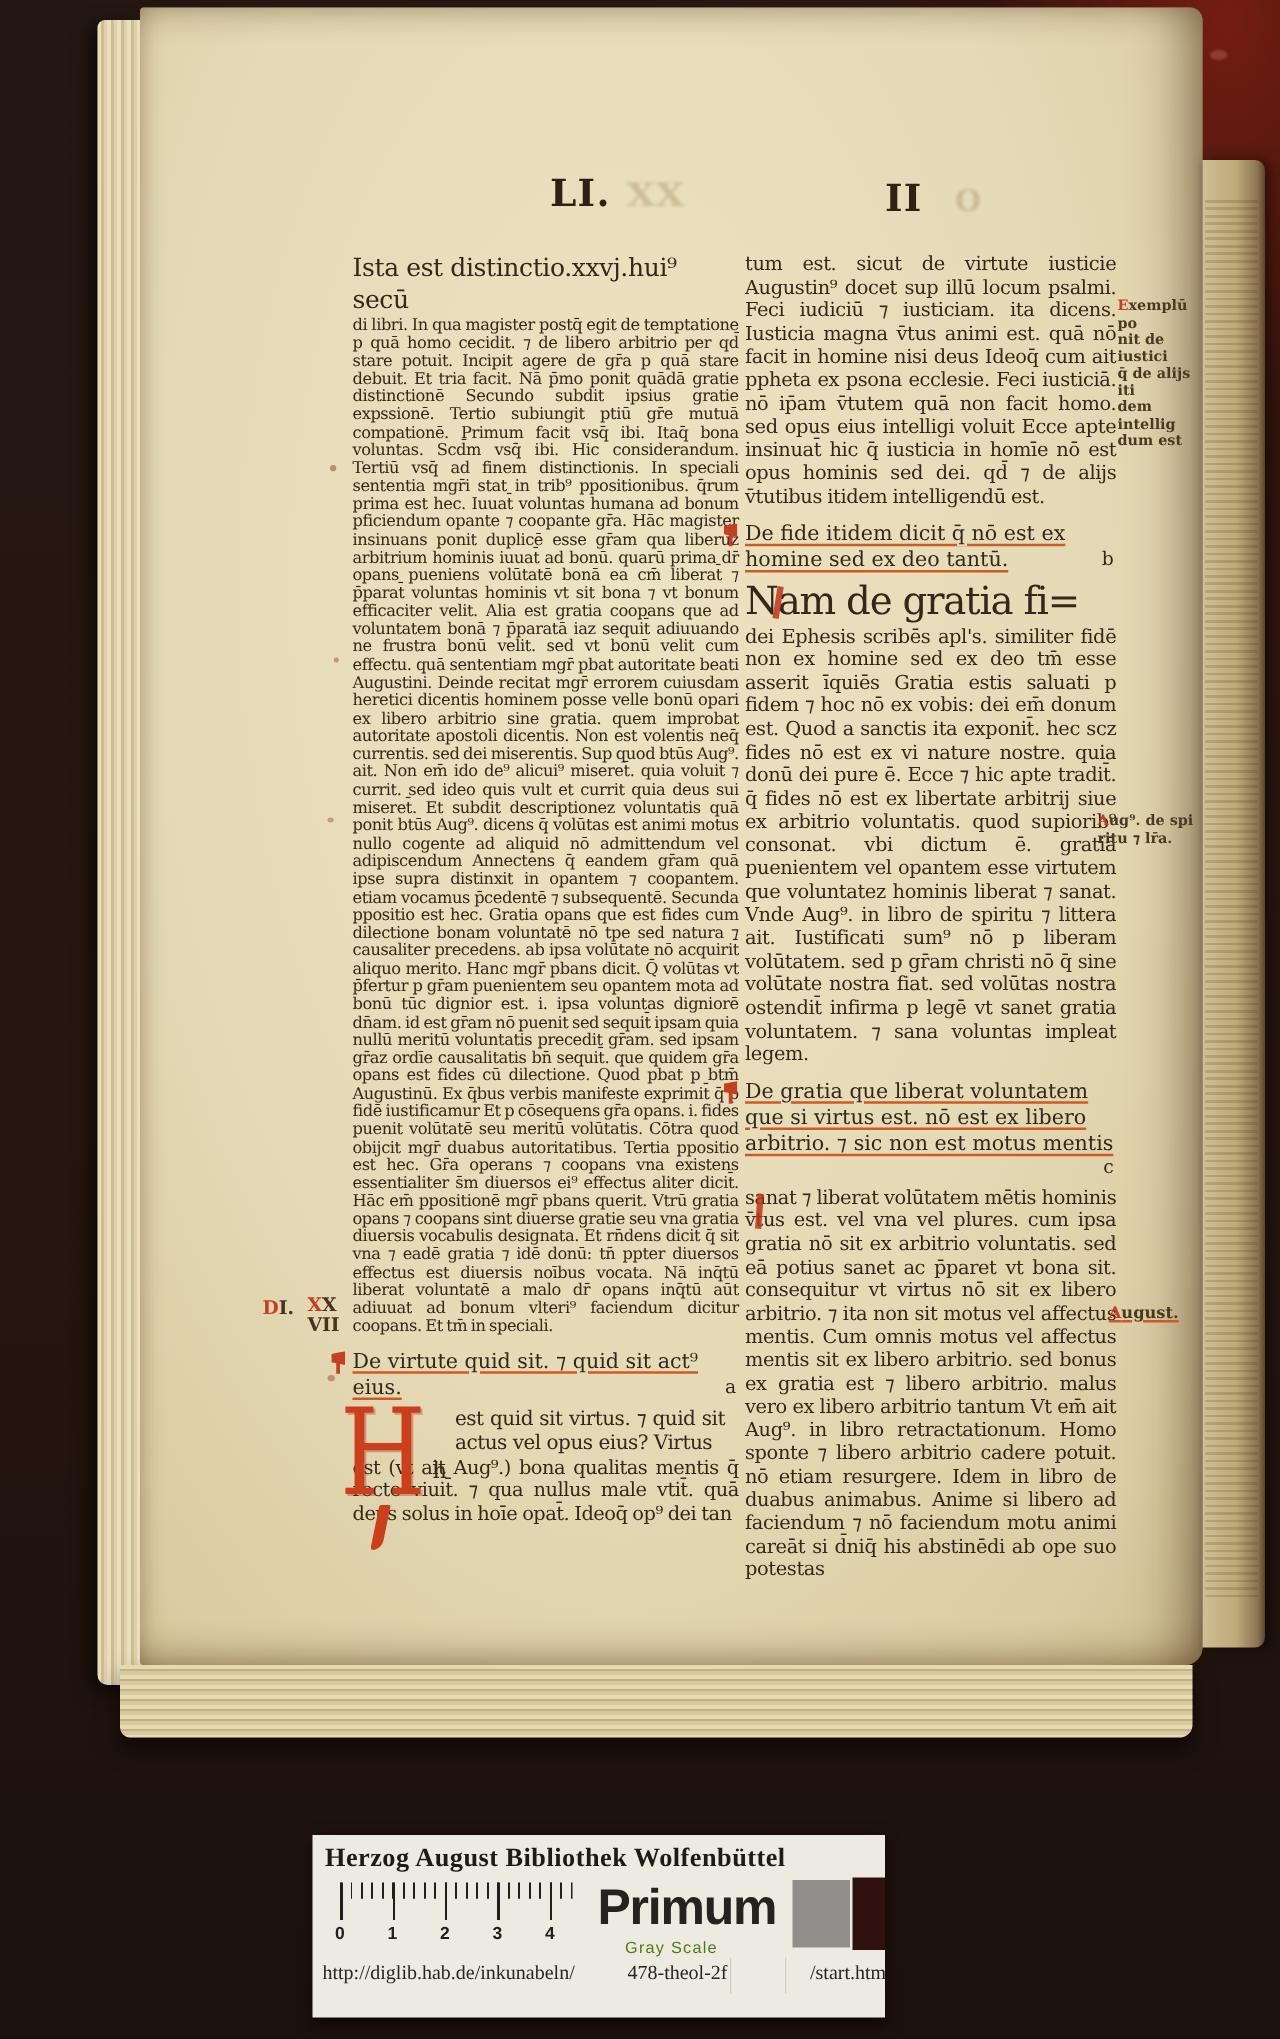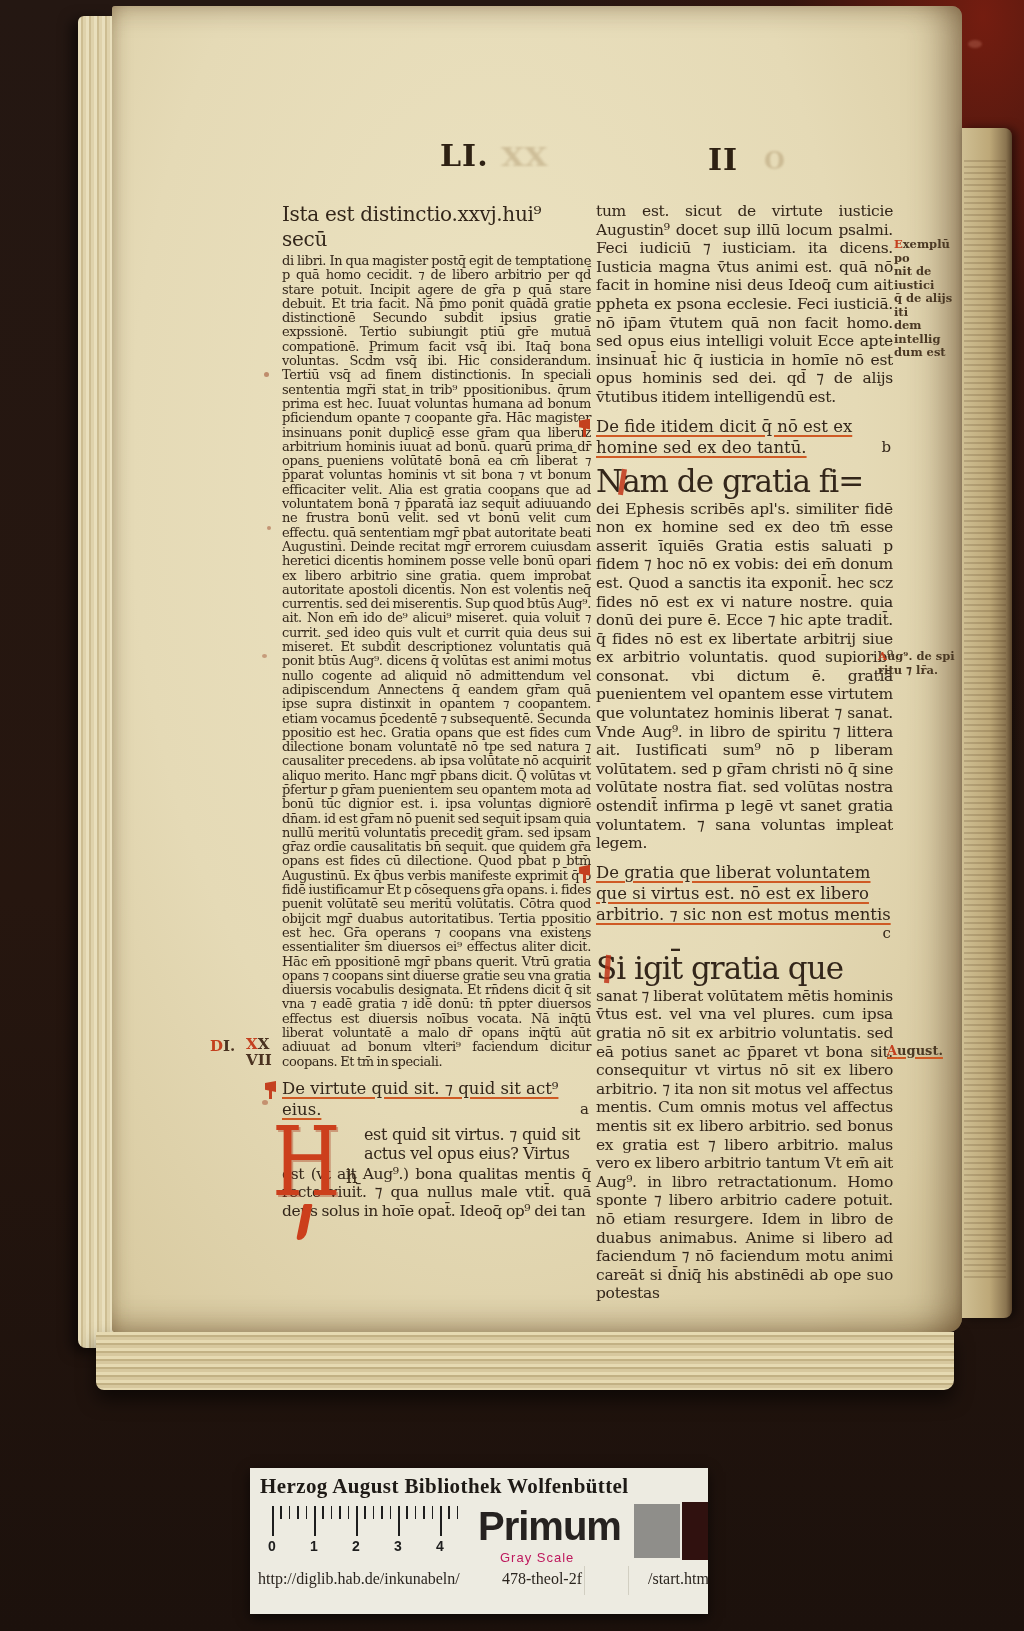--- a/index.html
+++ b/index.html
@@ -70,21 +70,21 @@
     font-size:21px;letter-spacing:.4px;color:#1e1a16;white-space:nowrap;}
   .ruler{position:absolute;left:12px;top:38px;width:212px;height:50px;}
   .ruler .minor{position:absolute;left:10px;top:0;width:186px;height:13px;
     background:repeating-linear-gradient(90deg,#1e1e1e 0 1.5px,rgba(0,0,0,0) 1.5px 8.4px);}
   .ruler .major{position:absolute;left:10px;top:0;width:186px;height:30px;
     background:repeating-linear-gradient(90deg,#1e1e1e 0 2px,rgba(0,0,0,0) 2px 42px);}
   .ruler .num{position:absolute;top:32px;font:bold 14px "Liberation Sans","DejaVu Sans",sans-serif;color:#1e1e1e;}
   .kodak{position:absolute;left:228px;top:36px;font:bold 40px "Liberation Sans","DejaVu Sans",sans-serif;
     letter-spacing:-1px;color:#262220;}
   .graysub{position:absolute;left:250px;top:82px;font:13px "Liberation Sans","DejaVu Sans",sans-serif;
-    letter-spacing:1px;color:#be185d;}
+    letter-spacing:1px;color:#4d7c0f;}
   .patch{position:absolute;}
   .seam{position:absolute;width:1px;background:#d2cfc2;}
   .urltext{position:absolute;top:102px;font-family:"Liberation Serif","DejaVu Serif",serif;
     font-size:16px;font-weight:normal;color:#2a241e;white-space:nowrap;}
 </style>
 </head>
 <body>
 
 <div class="photo">
 
@@ -147,21 +147,20 @@
 
       <div class="rubric-head head-c">
         <span class="pilcrow"></span>
         <span class="ht">De gratia que liberat voluntatem que si virtus est. nō est ex libero arbitrio. ⁊ sic non est motus mentis</span>
         <span class="col-letter below">c</span>
       </div>
 
       <div>
         <div class="incipit">
           <span class="redslash" style="left:9px;top:6px;width:5px;height:28px;transform:rotate(4deg);"></span>
-          <span>Si igit̄ gratia que</span>
         </div>
         <div class="rc-body">sanat ⁊ liberat volūtatem mētis hominis v̄tus est. vel vna vel plures. cum ipsa gratia nō sit ex arbitrio voluntatis. sed eā potius sanet ac p̄paret vt bona sit. consequitur vt virtus nō sit ex libero arbitrio. ⁊ ita non sit motus vel affectus mentis. Cum omnis motus vel affectus mentis sit ex libero arbitrio. sed bonus ex gratia est ⁊ libero arbitrio. malus vero ex libero arbitrio tantum Vt em̄ ait Aug⁹. in libro retractationum. Homo sponte ⁊ libero arbitrio cadere potuit. nō etiam resurgere. Idem in libro de duabus animabus. Anime si libero ad faciendum ⁊ nō faciendum motu animi careāt si d̄niq̄ his abstinēdi ab ope suo potestas</div>
       </div>
     </div>
 
     <div class="mnote" style="left:782px;top:232px;width:74px;">Exemplū po
 nit de iustici
 q̄ de alijs iti
 dem intellig
 dum est</div>

